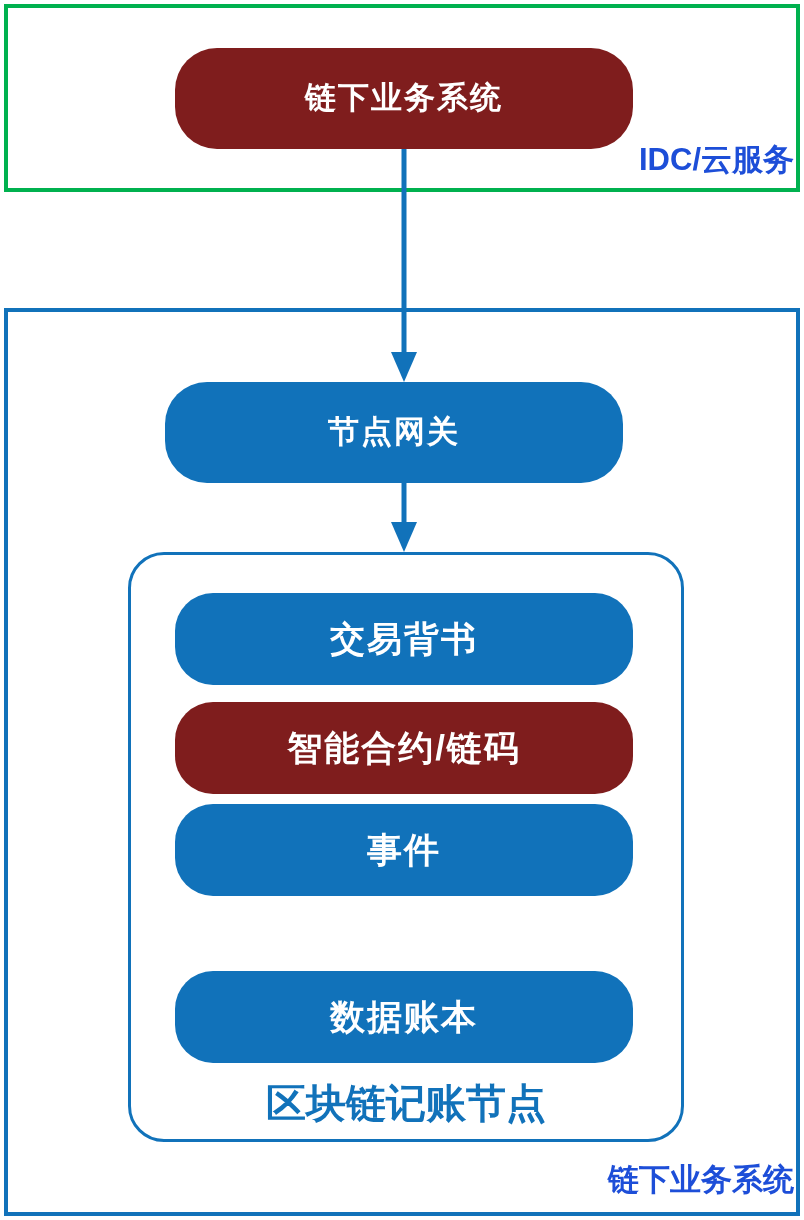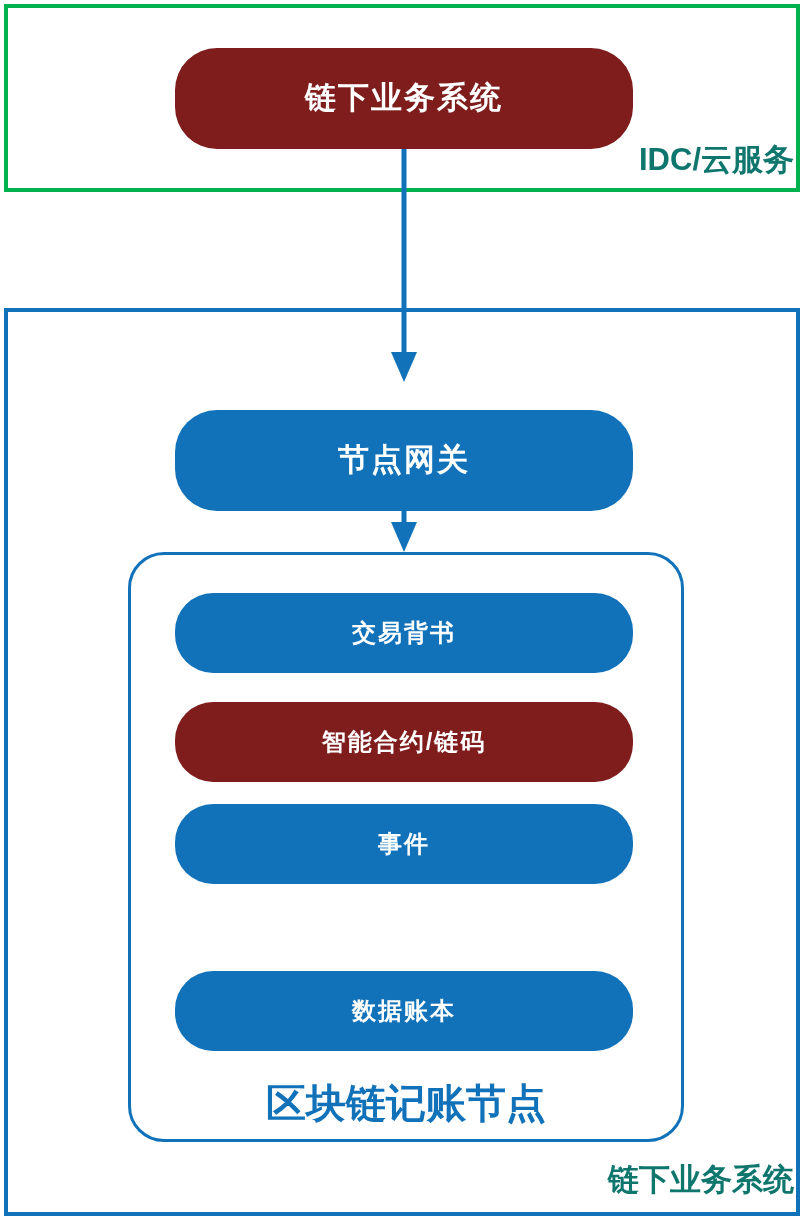--- a/index.html
+++ b/index.html
@@ -36,21 +36,21 @@
     top: 308px;
     width: 796px;
     height: 908px;
     border: 4px solid #1172BA;
   }
   .zone-label {
     position: absolute;
     font-weight: bold;
     font-size: 31px;
     letter-spacing: 0px;
-    color: #0f766e;
+    color: #1d4ed8;
     white-space: nowrap;
     line-height: 1;
   }
   .zone-label-idc {
     right: 10px;
     top: 144px;
   }
   .zone-label-city {
     right: 10px;
     top: 1164px;
@@ -101,34 +101,33 @@
   .pill-offchain {
     left: 175px;
     top: 48px;
     width: 458px;
     height: 101px;
     font-size: 31px;
     letter-spacing: 2px;
     border-radius: 42px;
   }
   .pill-gateway {
-    left: 175px;
+    left: 165px;
     top: 382px;
     width: 458px;
     height: 101px;
     font-size: 31px;
     letter-spacing: 2px;
     border-radius: 42px;
-    margin-top: 28px;
   }
   .pill-stack {
     left: 175px;
     width: 458px;
-    height: 80px;
-    font-size: 24px;
+    height: 92px;
+    font-size: 35px;
     letter-spacing: 2px;
     border-radius: 38px;
   }
   .pill-s0 { top: 593px; }
   .pill-s1 { top: 702px; }
   .pill-s2 { top: 804px; }
   .pill-s3 { top: 971px; }
 
   
   .conn {

